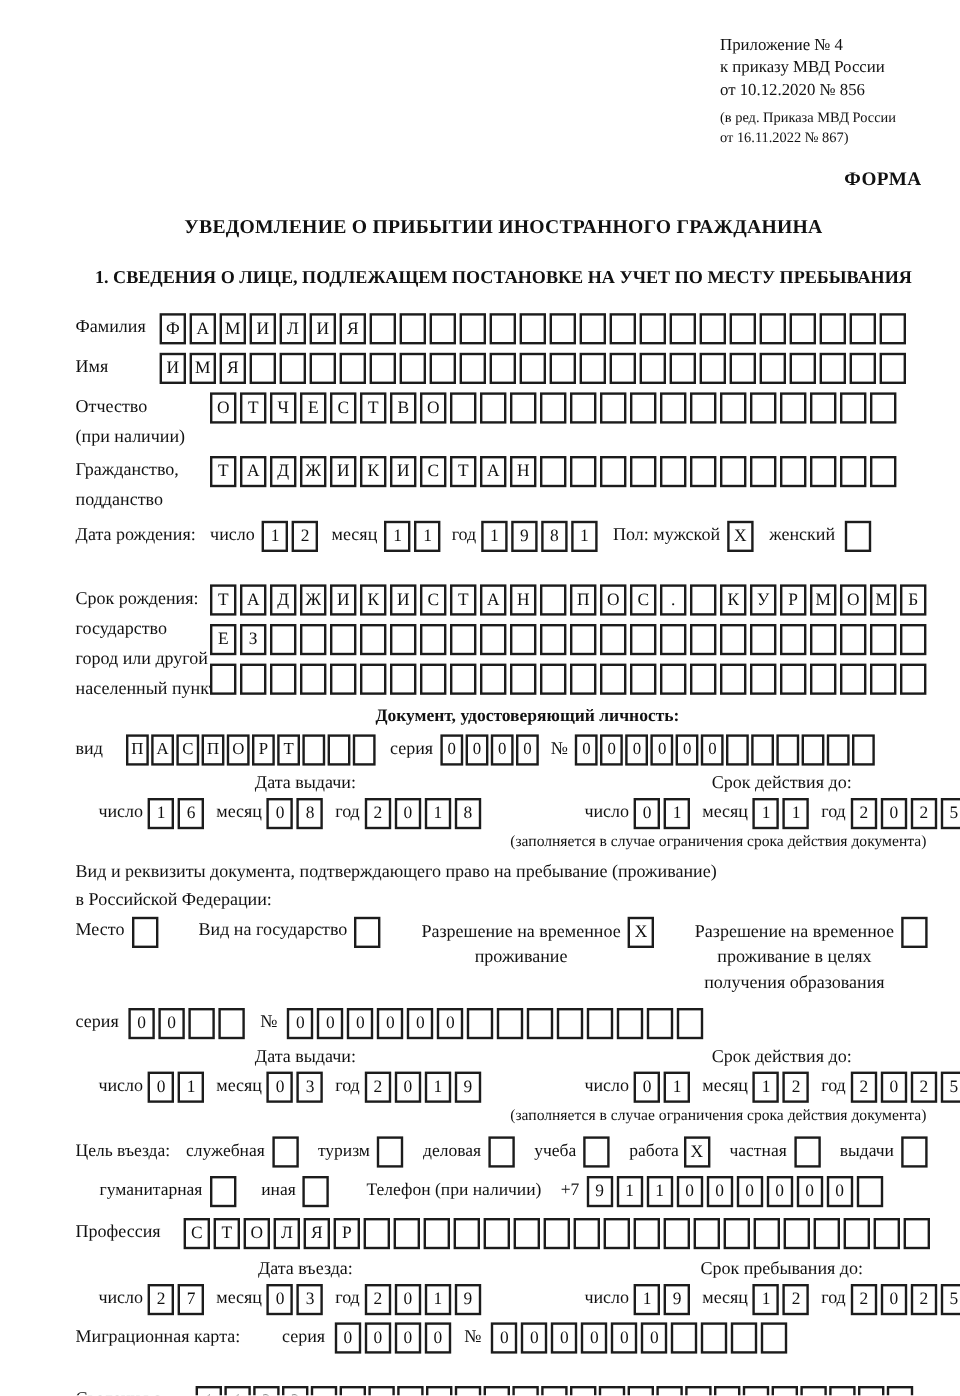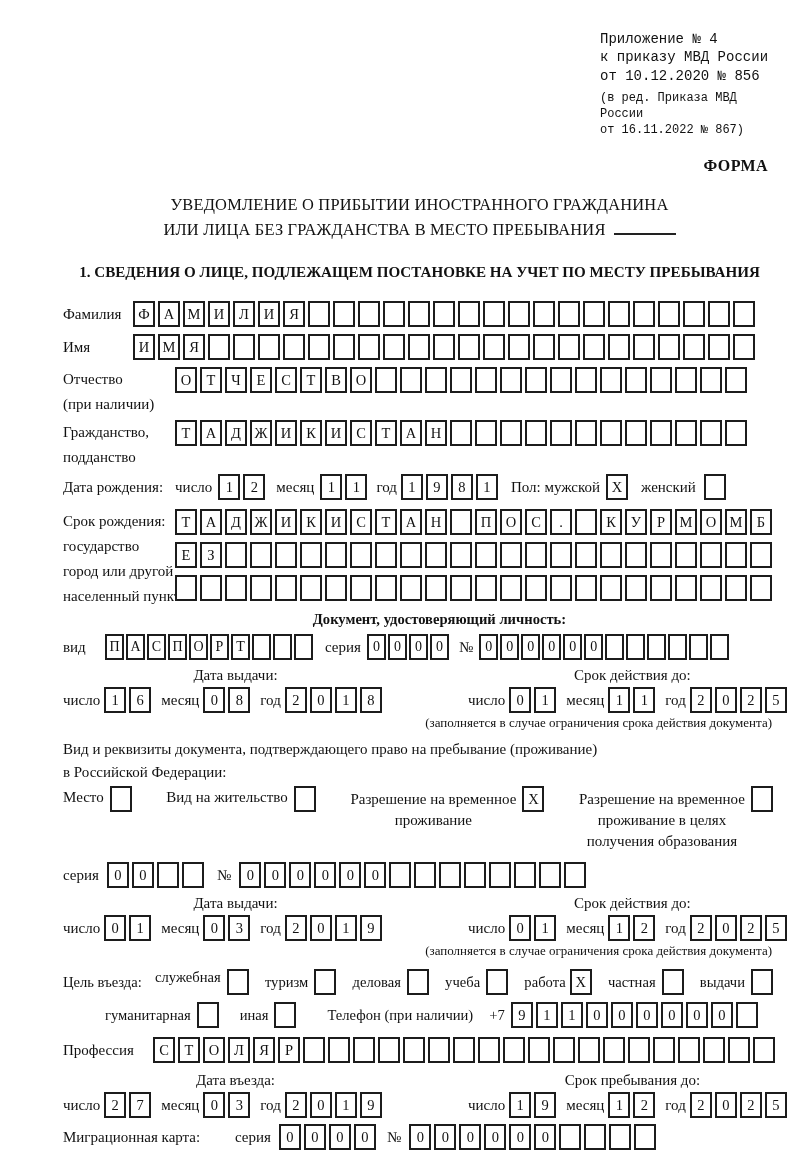--- a/index.html
+++ b/index.html
@@ -1,42 +1,42 @@
 <!DOCTYPE html>
 <html><head>
 <meta charset="utf-8">
 <style>
   html,body { margin:0; padding:0; background:#fff; }
   body { font-family:"Liberation Serif","DejaVu Serif",serif; color:#111; }
   .page { width:800px; height:1163px; box-sizing:border-box; overflow:hidden;
           padding:30px 24px 14px 63px; background:#fff; position:relative; }
 
-  .appendix { margin-left:auto; width:176px; font-size:14px; line-height:1.32;font-family:Liberation Mono, monospace; }
+  .appendix { margin-left:auto; width:176px; font-size:14px; line-height:1.32; }
   .appendix-small { font-size:12px; margin-top:6px; line-height:1.32; }
   .form-label { text-align:right; font-weight:bold; font-size:16px; margin:18px 8px 0 0; letter-spacing:0.4px; }
 
-  .form-title { text-align:center; font-weight:normal; font-size:16.4px; margin-top:18px; line-height:1.5; letter-spacing:0.2px; }
+  .form-title { text-align:center; font-weight:bold; font-size:16.4px; margin-top:18px; line-height:1.5; letter-spacing:0.2px; }
   .underline { display:inline-block; width:62px; border-bottom:2px solid #222; vertical-align:baseline; margin-left:8px; }
 
   .sec-heading { font-weight:bold; font-size:15.1px; text-align:center; margin:22px 0 20px 0; white-space:nowrap; }
 
   .row { display:flex; align-items:center; margin-bottom:7px; font-size:15px; }
   .row-top { align-items:flex-start; }
   .lbl { flex:none; }
   .lbl-col { flex:none; line-height:25px; }
   .cells { display:flex; flex:none; }
   .cell { display:inline-block; width:18px; height:22px; border:2px solid #1c1c1c; margin-right:3px;
           text-align:center; line-height:22px; font-size:14.5px; flex:none; background:#fff; box-sizing:content-box; }
   .cells-sm .cell { width:15px; margin-right:2px; font-size:14px; }
   .cells-rep .cell { margin-right:2px; }
   .cb { margin-left:6px; }
   .stack { line-height:1.4; text-align:center; }
 
   .dates { display:flex; margin-bottom:2px; font-size:15px; }
-  .date-col-left { width:345px; flex:none; }
+  .date-col-left { width:345px; flex:none;margin-left:19px; }
   .date-col-right { margin-left:60px; flex:none; }
   .date-title { text-align:center; margin-bottom:3px; }
   .date-line { display:flex; align-items:center; }
   .date-line .lbl { margin-right:4px; }
   .date-line .cells { margin-right:7px; }
 
   .note { font-size:13px; text-align:right; margin:1px 4px 10px 0; }
   .intro { font-size:15px; margin-bottom:6px; }
 
   .rep-right { flex:1; }
@@ -53,23 +53,20 @@
     <div>от 10.12.2020 № 856</div>
     <div class="appendix-small">
       <div>(в ред. Приказа МВД России</div>
       <div>от 16.11.2022 № 867)</div>
     </div>
   </div>
   <div class="form-label">ФОРМА</div>
 
   <div class="form-title">
     <div>УВЕДОМЛЕНИЕ О ПРИБЫТИИ ИНОСТРАННОГО ГРАЖДАНИНА</div>
-    <div>
-      <span>ИЛИ ЛИЦА БЕЗ ГРАЖДАНСТВА В МЕСТО ПРЕБЫВАНИЯ</span><span class="underline"></span>
-    </div>
   </div>
 
   <div class="sec-heading">1. СВЕДЕНИЯ О ЛИЦЕ, ПОДЛЕЖАЩЕМ ПОСТАНОВКЕ НА УЧЕТ ПО МЕСТУ ПРЕБЫВАНИЯ</div>
 
   <div class="row">
     <span class="lbl" style="width:70px">Фамилия</span>
     <span class="cells">
         <span class="cell">Ф</span>
         <span class="cell">А</span>
         <span class="cell">М</span>
@@ -186,21 +183,21 @@
         <span class="cell"></span>
         <span class="cell"></span>
         <span class="cell"></span>
         <span class="cell"></span>
         <span class="cell"></span>
         <span class="cell"></span>
         <span class="cell"></span>
       </span>
   </div>
 
-  <div class="row" style="margin-bottom:9px">
+  <div class="row" style="margin-bottom:27px">
     <span class="lbl" style="margin-right:12px">Дата рождения:</span>
     <span class="lbl" style="margin-right:6px">число</span>
     <span class="cells">
         <span class="cell">1</span>
         <span class="cell">2</span>
       </span>
     <span class="lbl" style="margin:0 6px 0 8px">месяц</span>
     <span class="cells">
         <span class="cell">1</span>
         <span class="cell">1</span>
@@ -403,21 +400,21 @@
   <div class="intro" style="margin-bottom:8px">в Российской Федерации:</div>
 
   <div class="row row-top" style="justify-content:space-between; margin-bottom:10px">
     <span style="display:flex; align-items:flex-start">
       <span class="lbl">Место</span>
       <span class="cells cb" style="margin-top:-3px">
           <span class="cell"></span>
         </span>
     </span>
     <span style="display:flex; align-items:flex-start">
-      <span class="lbl">Вид на жительство</span>
+      <span class="lbl">Вид на государство</span>
       <span class="cells cb" style="margin-top:-3px">
           <span class="cell"></span>
         </span>
     </span>
     <span style="display:flex; align-items:flex-start">
       <span class="stack">
         <div>Разрешение на временное</div>
         <div>проживание</div>
       </span>
       <span class="cells cb" style="margin-top:-3px">
@@ -506,21 +503,21 @@
             <span class="cell">2</span>
             <span class="cell">5</span>
           </span>
       </div>
     </div>
   </div>
   <div class="note">(заполняется в случае ограничения срока действия документа)</div>
 
   <div class="row" style="justify-content:space-between; font-size:14.6px">
     <span class="lbl">Цель въезда:</span>
-    <span style="display:flex; ">
+    <span style="display:flex; align-items:center">
       <span>служебная</span>
       <span class="cells cb">
           <span class="cell"></span>
         </span>
     </span>
     <span style="display:flex; align-items:center">
       <span>туризм</span>
       <span class="cells cb">
           <span class="cell"></span>
         </span>
@@ -550,21 +547,21 @@
         </span>
     </span>
     <span style="display:flex; align-items:center">
       <span>выдачи</span>
       <span class="cells cb">
           <span class="cell"></span>
         </span>
     </span>
   </div>
 
-  <div class="row" style="margin-left:42px; font-size:14.6px; margin-bottom:9px">
+  <div class="row" style="margin-left:20px; font-size:14.6px; margin-bottom:9px">
     <span>гуманитарная</span>
     <span class="cells cb">
         <span class="cell"></span>
       </span>
     <span style="margin-left:18px">иная</span>
     <span class="cells cb">
         <span class="cell"></span>
       </span>
     <span style="margin-left:28px">Телефон (при наличии)</span>
     <span style="margin-left:16px">+7</span>

